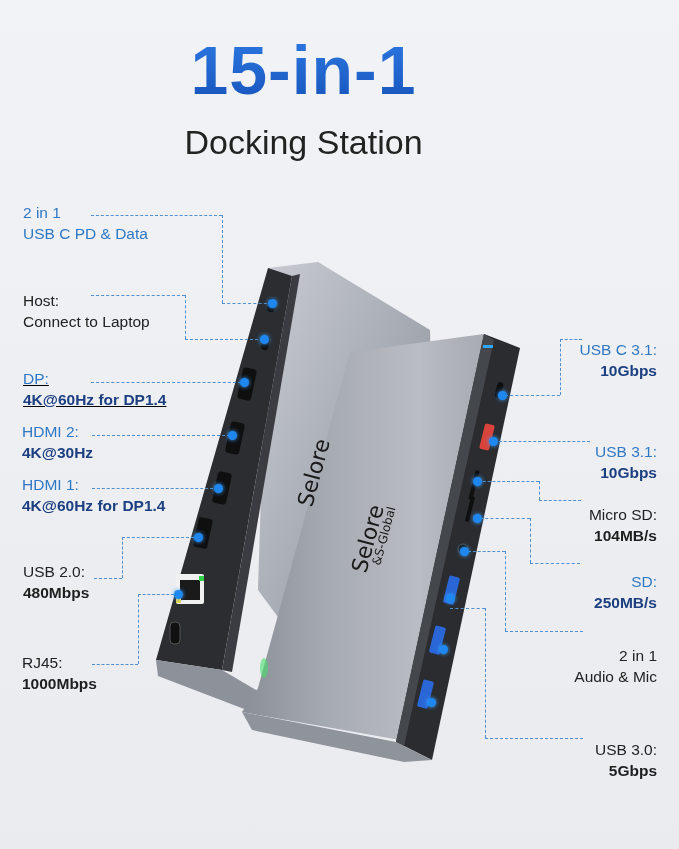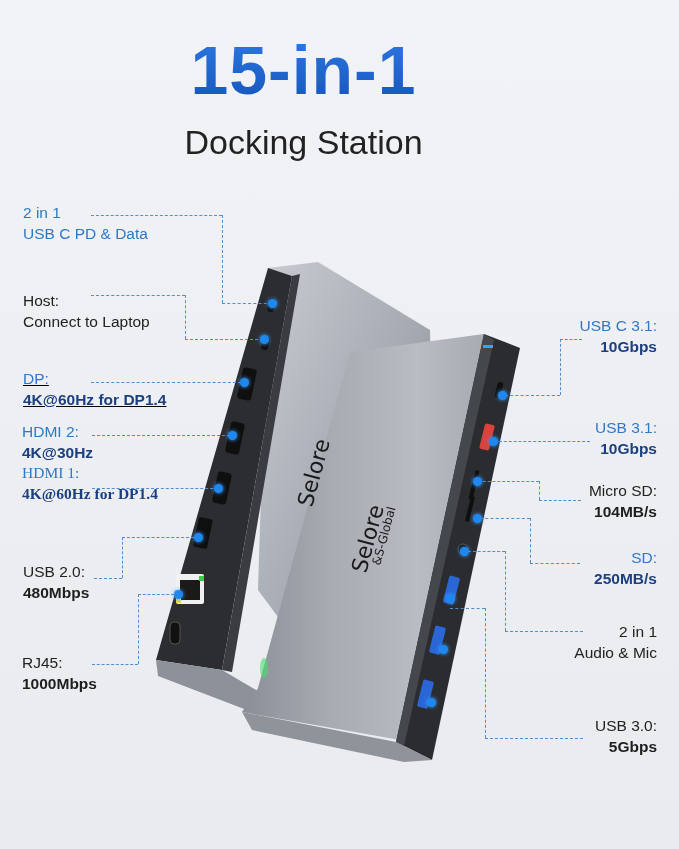--- a/index.html
+++ b/index.html
@@ -9,21 +9,21 @@
   .title-main{top:30px;font-size:68px;font-weight:bold;letter-spacing:1px;color:#1f63d1;background:linear-gradient(180deg,#2f7be6 0%,#1452b8 100%);-webkit-background-clip:text;background-clip:text;-webkit-text-fill-color:transparent;line-height:80px;}
   .title-sub{top:120px;font-size:34px;color:#222;line-height:44px;}
 
   .label{position:absolute;font-size:15.5px;line-height:21px;white-space:nowrap;}
   .label .l1{display:block;}
   .label .l2{display:block;}
   .blue{color:#2f78c4;}
   .dark{color:#222;}
   .navy-bold{color:#1c3f80;font-weight:bold;}
   .dark-bold{color:#1e1e1e;font-weight:bold;}
-  .right{text-align:right;}
+  .right{text-align:right;margin-top:24px;}
 
   .dash{position:absolute;border-color:#4f8fcf;border-style:dashed;border-width:0;}
   .dot{position:absolute;width:9px;height:9px;border-radius:50%;background:#1e88f0;box-shadow:0 0 4px #3fa0ff;}
 </style>
 </head>
 <body>
 
 <div class="canvas">
 
   <div class="title title-main">15-in-1</div>
@@ -162,21 +162,21 @@
     <span class="l2 dark">Connect to Laptop</span>
   </div>
   <div class="label" style="left:23px;top:368px;text-decoration:underline;">
     <span class="l1 blue">DP:</span>
     <span class="l2 navy-bold">4K@60Hz for DP1.4</span>
   </div>
   <div class="label" style="left:22px;top:421px;">
     <span class="l1 blue">HDMI 2:</span>
     <span class="l2 navy-bold">4K@30Hz</span>
   </div>
-  <div class="label" style="left:22px;top:462px;font-family:Liberation Serif, serif;">
+  <div class="label" style="left:22px;top:474px;">
     <span class="l1 blue">HDMI 1:</span>
     <span class="l2 navy-bold">4K@60Hz for DP1.4</span>
   </div>
   <div class="label" style="left:23px;top:561px;">
     <span class="l1 dark">USB 2.0:</span>
     <span class="l2 dark-bold">480Mbps</span>
   </div>
   <div class="label" style="left:22px;top:652px;">
     <span class="l1 dark">RJ45:</span>
     <span class="l2 dark-bold">1000Mbps</span>

